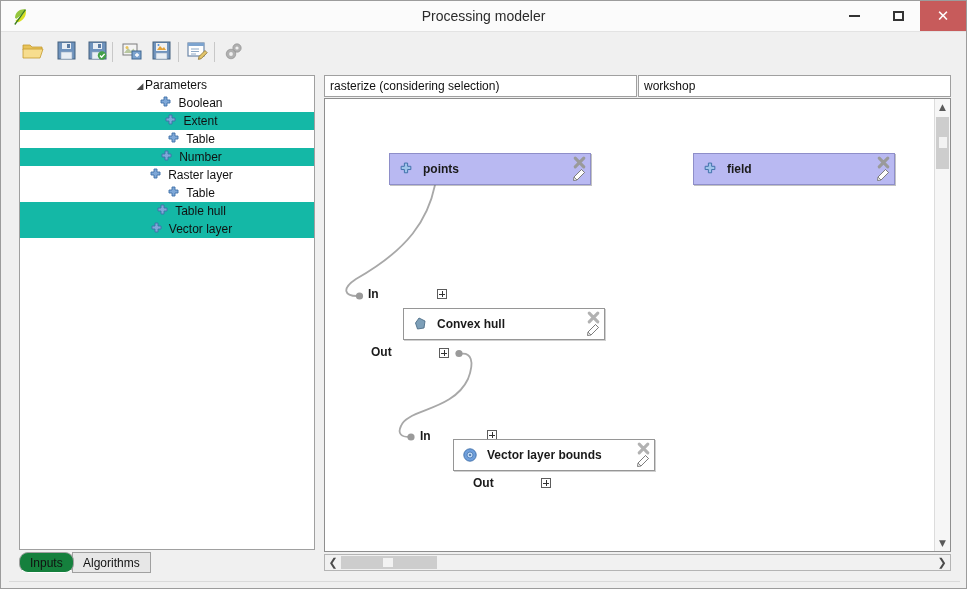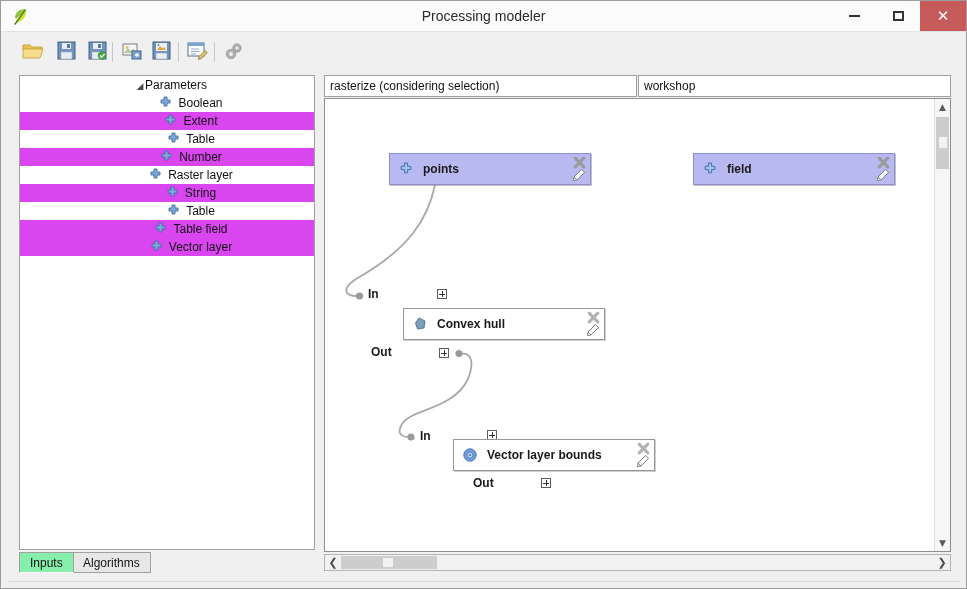--- a/index.html
+++ b/index.html
@@ -101,21 +101,21 @@
   }
   .tree-row {
     position: relative;
     height: 18px;
     line-height: 18px;
     font-size: 12px;
     color: #111;
     white-space: nowrap;
     text-align: center;
   }
-  .tree-row.alt { background: #d946ef; }
+  .tree-row.alt { background: #14b8a6; }
   .tree-root { padding-left: 8px; }
   .tree-root .disc {
     display: inline-block;
     width: 10px;
     color: #4a4a4a;
     font-size: 9px;
   }
   .tree-child { padding-left: 48px; }
   .param-plus {
     display: inline-block;
@@ -136,23 +136,24 @@
     height: 21px;
     line-height: 20px;
     padding: 0 10px;
     font-size: 12px;
     border: 1px solid #a0a0a0;
     box-sizing: border-box;
     background: #e7e7e7;
     color: #111;
   }
   .tab.active {
-    background: #86efac;
+    background: #15803d;
     border-bottom-color: #ffffff;
     z-index: 2;
+    border-radius: 9px;
   }
 
   
   .field {
     position: absolute;
     top: 74px;
     height: 22px;
     background: #ffffff;
     border: 1px solid #a0a0a0;
     box-sizing: border-box;
@@ -470,40 +471,33 @@
           </svg>
       </span><span>Number</span>
     </div>
     <div class="tree-row tree-child">
       <span class="param-plus">
         <svg width="13" height="13" viewBox="0 0 13 13">
             <path d="M5 1 h3 v3 h3 v3 h-3 v3 h-3 v-3 h-3 v-3 h3 Z" fill="#7fa8d8" stroke="#3f6fa8" stroke-width="0.9"></path>
           </svg>
       </span><span>Raster layer</span>
     </div>
+    <div class="tree-row tree-child">
+      <span class="param-plus">
+        <svg width="13" height="13" viewBox="0 0 13 13">
+            <path d="M5 1 h3 v3 h3 v3 h-3 v3 h-3 v-3 h-3 v-3 h3 Z" fill="#7fa8d8" stroke="#3f6fa8" stroke-width="0.9"></path>
+          </svg>
+      </span><span>Table</span>
+    </div>
     <div class="tree-row tree-child alt">
       <span class="param-plus">
         <svg width="13" height="13" viewBox="0 0 13 13">
             <path d="M5 1 h3 v3 h3 v3 h-3 v3 h-3 v-3 h-3 v-3 h3 Z" fill="#7fa8d8" stroke="#3f6fa8" stroke-width="0.9"></path>
           </svg>
-      </span><span>String</span>
-    </div>
-    <div class="tree-row tree-child">
-      <span class="param-plus">
-        <svg width="13" height="13" viewBox="0 0 13 13">
-            <path d="M5 1 h3 v3 h3 v3 h-3 v3 h-3 v-3 h-3 v-3 h3 Z" fill="#7fa8d8" stroke="#3f6fa8" stroke-width="0.9"></path>
-          </svg>
-      </span><span>Table</span>
-    </div>
-    <div class="tree-row tree-child alt">
-      <span class="param-plus">
-        <svg width="13" height="13" viewBox="0 0 13 13">
-            <path d="M5 1 h3 v3 h3 v3 h-3 v3 h-3 v-3 h-3 v-3 h3 Z" fill="#7fa8d8" stroke="#3f6fa8" stroke-width="0.9"></path>
-          </svg>
-      </span><span>Table field</span>
+      </span><span>Table hull</span>
     </div>
     <div class="tree-row tree-child alt">
       <span class="param-plus">
         <svg width="13" height="13" viewBox="0 0 13 13">
             <path d="M5 1 h3 v3 h3 v3 h-3 v3 h-3 v-3 h-3 v-3 h3 Z" fill="#7fa8d8" stroke="#3f6fa8" stroke-width="0.9"></path>
           </svg>
       </span><span>Vector layer</span>
     </div>
   </div>
 

